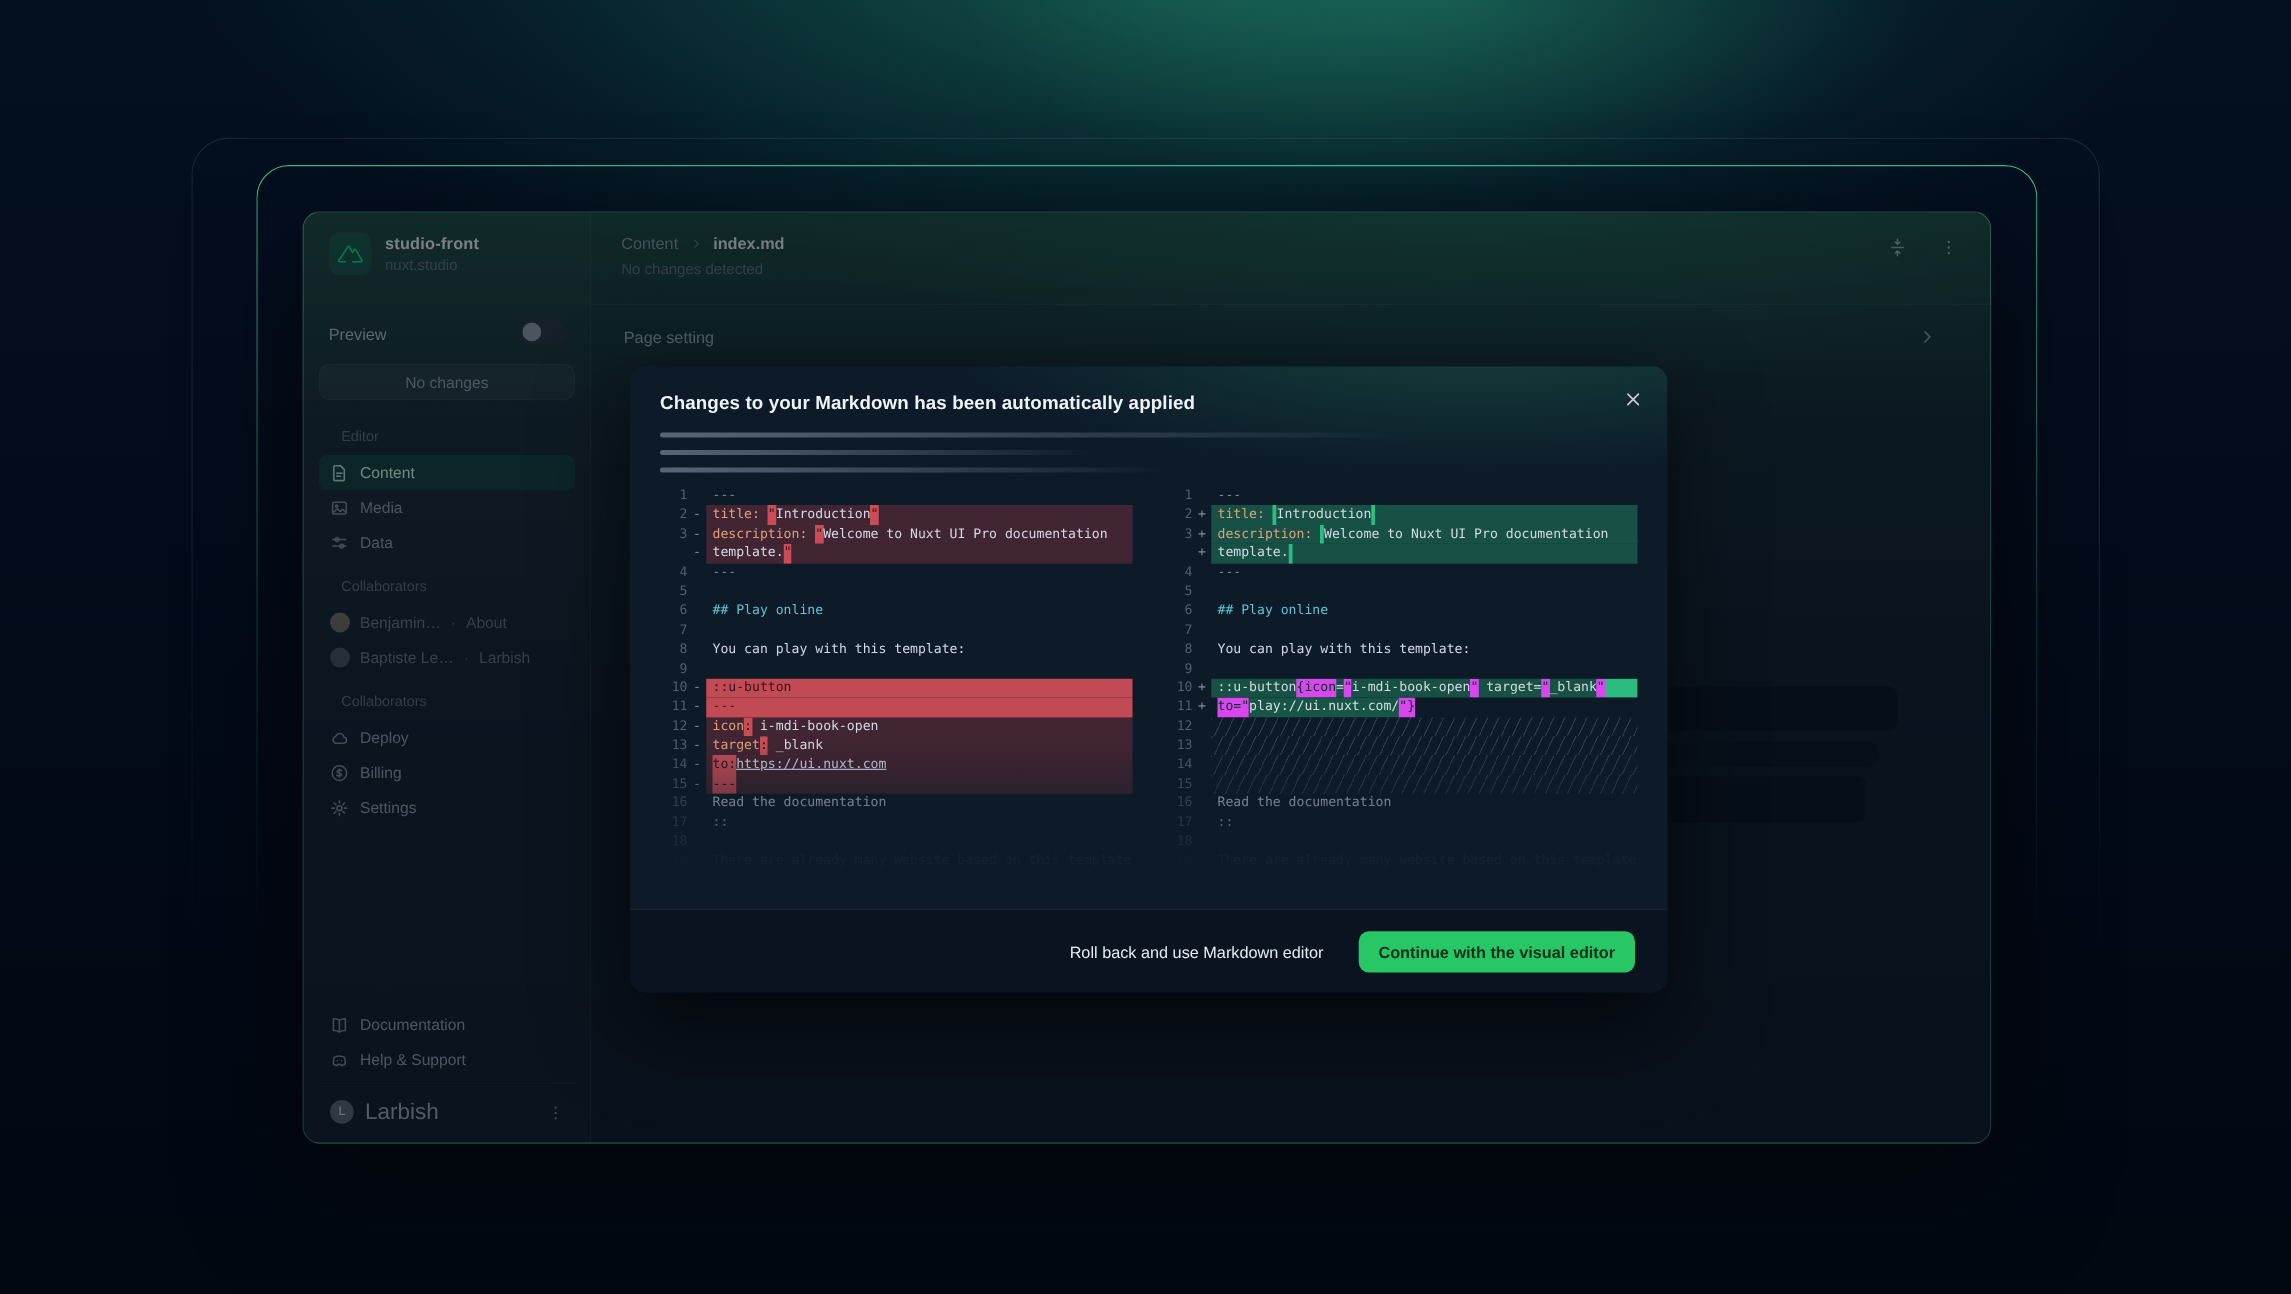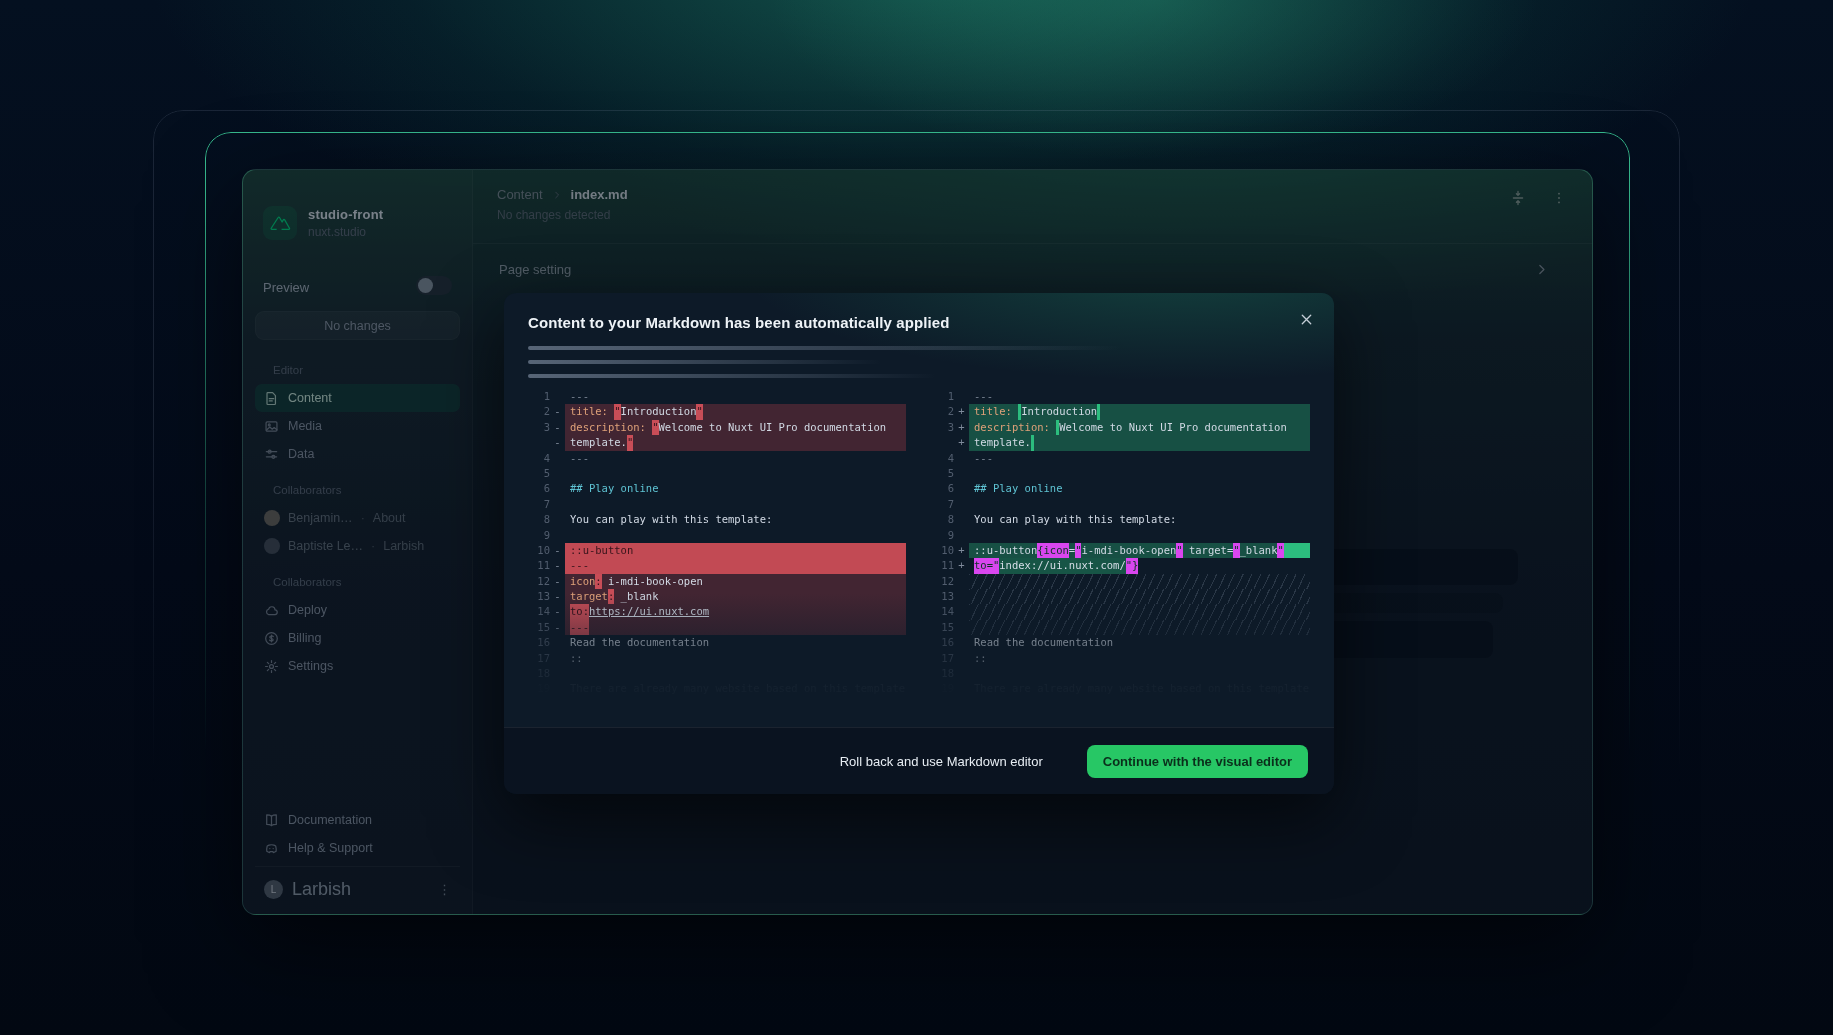--- a/index.html
+++ b/index.html
@@ -21,21 +21,21 @@
   
   .window{position:absolute;left:242px;top:169px;width:1351px;height:746px;border-radius:14px;overflow:hidden;
     border:1px solid rgba(110,231,183,0.14);
     background:linear-gradient(180deg, rgba(29,72,62,0.94) 0%, rgba(22,40,48,0.96) 22%, rgba(17,28,42,0.97) 55%, rgba(15,25,38,0.98) 100%);
     box-shadow:0 30px 90px rgba(0,0,0,0.55)}
   .window::before{content:"";position:absolute;inset:0;pointer-events:none;
     background:radial-gradient(900px 260px at 70% -4%, rgba(42,170,128,0.22), transparent 65%)}
   .dim{position:absolute;inset:0;background:rgba(3,9,18,0.46);z-index:5}
   
   .sidebar{position:absolute;left:0;top:0;bottom:0;width:230px;z-index:1;display:flex;flex-direction:column;
-    padding:36px 12px 10px;background:rgba(255,255,255,0.02);border-right:1px solid rgba(255,255,255,0.05)}
+    padding:16px 12px 10px;background:rgba(255,255,255,0.02);border-right:1px solid rgba(255,255,255,0.05)}
   .proj{display:flex;align-items:center;gap:11px;margin:0 8px 36px;cursor:pointer}
   .logo{width:34px;height:34px;border-radius:9px;background:rgba(0,220,130,0.12);display:flex;align-items:center;justify-content:center}
   .proj-name{font-size:13px;font-weight:700;color:#dde6ee;letter-spacing:.2px}
   .proj-org{font-size:12px;color:#5f6c7b;margin-top:3px}
   .prevrow{display:flex;align-items:flex-end;justify-content:space-between;margin:0 8px 16px}
   .prevrow>span{font-size:13px;color:#a9b5c2}
   .toggle{width:36px;height:19px;border-radius:10px;background:#27343f;position:relative;cursor:pointer}
   .toggle::after{content:"";position:absolute;left:2px;top:2px;width:15px;height:15px;border-radius:50%;background:#8796a3}
   .nochanges{height:29px;border-radius:9px;background:rgba(255,255,255,0.05);border:1px solid rgba(255,255,255,0.04);
     color:#8d99a8;font-size:12.5px;display:flex;align-items:center;justify-content:center;margin:0 0 24px;font-family:inherit;cursor:pointer}
@@ -98,21 +98,21 @@
   .r-delx .code{background:#c24a54}
   .r-delx .sg{color:#36141b !important}
   .r-add .code{background:rgba(36,150,104,0.44)}
   .r-addfill .code{background:rgba(36,150,104,0.44)}
   .r-addfill .code::after{content:"";flex:1;background:#2cbd7e}
   .r-hatch .code{background:repeating-linear-gradient(115deg, rgba(148,163,184,0.22) 0px, rgba(148,163,184,0.22) 1px, transparent 1px, transparent 8px)}
   .r-faded{opacity:.35}
   .diff-fade{position:absolute;left:0;right:0;top:300px;height:134px;z-index:2;pointer-events:none;
     background:linear-gradient(180deg, rgba(13,26,40,0) 0%, rgba(13,26,40,0.9) 70%, #0d1a28 100%)}
   .m-foot{position:absolute;left:0;right:0;bottom:0;height:67px;border-top:1px solid rgba(255,255,255,0.07);
-    background:rgba(10,18,30,0.75);display:flex;align-items:center;justify-content:flex-end;gap:44px;padding:15px 26px;z-index:3}
+    background:rgba(10,18,30,0.75);display:flex;align-items:center;justify-content:flex-end;gap:28px;padding:15px 26px;z-index:3}
   .btn-ghost{background:none;border:none;color:#e7edf3;font-size:13px;font-family:inherit;cursor:pointer}
   .btn-primary{background:#27c765;border:none;color:#0a2e1b;font-size:13px;font-weight:600;font-family:inherit;
     padding:9px 16px;border-radius:8px;cursor:pointer}
 </style>
 </head>
 <body>
 
 <div class="stage">
   <div class="frame-outer"></div>
   <div class="frame-green"></div>
@@ -287,21 +287,21 @@
 
       <div class="skel" style="left:620px;top:379px;width:425px;height:36px"></div>
       <div class="skel" style="left:620px;top:423px;width:410px;height:20px;opacity:.6"></div>
       <div class="skel" style="left:620px;top:451px;width:400px;height:37px"></div>
     </main>
 
     <div class="dim"></div>
 
     <div class="modal">
       <div class="m-head">
-        <div class="m-title">Content to your Markdown has been automatically applied</div>
+        <div class="m-title">Changes to your Markdown has been automatically applied</div>
         <span class="m-close">
           <svg width="15" height="15" viewBox="0 0 16 16">
               <path d="M3.5 3.5l9 9M12.5 3.5l-9 9" fill="none" stroke="currentColor" stroke-width="1.4" stroke-linecap="round"></path>
             </svg>
         </span>
         <div class="m-skel s1"></div>
         <div class="m-skel s2"></div>
         <div class="m-skel s3"></div>
       </div>
 
@@ -460,21 +460,21 @@
               <span class="code"></span>
             </div>
             <div class="drow r-addfill">
               <span class="ln">10</span>
               <span class="mk">+</span>
               <span class="code"><span class="sg sg-p">::u-button</span><span class="sg sg-q">{icon</span><span class="sg sg-p">=</span><span class="sg sg-q">"</span><span class="sg sg-p">i-mdi-book-open</span><span class="sg sg-q">"</span><span class="sg sg-p"> target=</span><span class="sg sg-q">"</span><span class="sg sg-p">_blank</span><span class="sg sg-q">"</span></span>
             </div>
             <div class="drow ">
               <span class="ln">11</span>
               <span class="mk">+</span>
-              <span class="code"><span class="sg sg-q">to="</span><span class="sg sg-gb">index://ui.nuxt.com/</span><span class="sg sg-q">"}</span></span>
+              <span class="code"><span class="sg sg-q">to="</span><span class="sg sg-gb">play://ui.nuxt.com/</span><span class="sg sg-q">"}</span></span>
             </div>
             <div class="drow r-hatch">
               <span class="ln">12</span>
               <span class="mk"></span>
               <span class="code"></span>
             </div>
             <div class="drow r-hatch">
               <span class="ln">13</span>
               <span class="mk"></span>
               <span class="code"></span>

